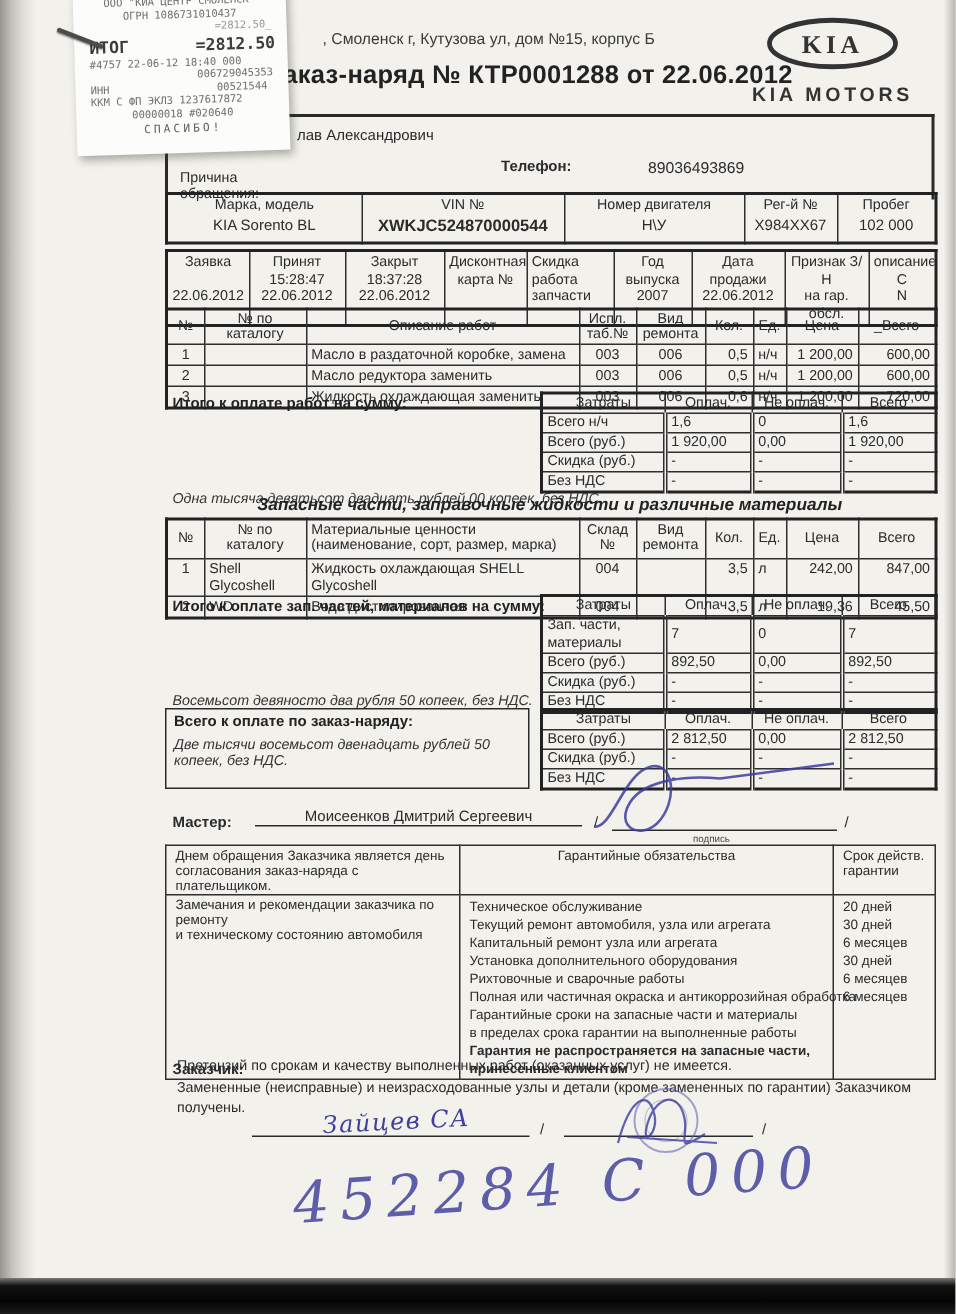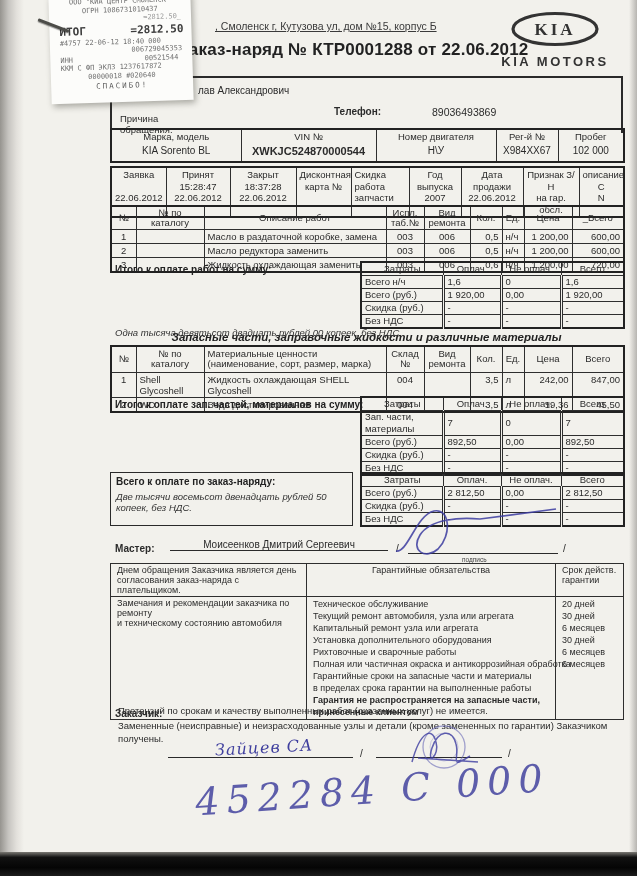--- a/index.html
+++ b/index.html
@@ -11,21 +11,21 @@
 
   
   .edge-left { left:0; top:0; width:24px; height:100%;
     background:linear-gradient(90deg,#96948f 0,#c6c4c0 35%,#e3e1dc 70%,#f2f1ec 100%); }
   .edge-right { right:0; top:0; width:8px; height:100%;
     background:linear-gradient(270deg,#b7b5b1 0,#e7e5e0 80%,#f2f1ec 100%); }
   .bottom-bar { left:0; top:852px; width:637px; height:24px;
     background:linear-gradient(#7a7873 0,#111 22%,#050505 65%,#1c1c1c 100%); }
 
   
-  .address { left:215px; top:20px; font-size:10.5px; color:#3a3a3a;text-decoration:underline; }
+  .address { left:215px; top:20px; font-size:10.5px; color:#3a3a3a; }
   .doc-title { left:178px; top:40px; font-size:17px; font-weight:bold; color:#222; letter-spacing:.2px; }
   .logo-wrap { left:500px; top:10px; width:110px; text-align:center; }
   .logo-motors { font-size:13px; font-weight:bold; letter-spacing:2.5px; color:#333; margin-top:2px; }
 
   
   .receipt { left:50px; top:-6px; width:142px; height:108px; background:#fcfcfa;
     transform:rotate(-1.8deg); box-shadow:2px 3px 6px rgba(60,60,50,.4);
     font-family:"DejaVu Sans Mono", monospace; color:#6f6f6f; z-index:5; padding-top:3px; }
   .r-line { font-size:7px; line-height:8.5px; }
   .r-c { text-align:center; }
@@ -378,20 +378,21 @@
       <td class="cell-num"></td>
           <td class="cell-amt">3,5</td>
       <td>л</td>
           <td class="cell-amt">19,36</td>
       <td class="cell-amt">45,50</td>
     </tr>
   </tbody>
     </table>
 
   <div class="abs total-label" style="left:115px; top:399px;">Итого к оплате зап. частей, материалов на сумму:</div>
+  <div class="abs total-words" style="left:115px; top:414px;">Восемьсот девяносто два рубля 50 копеек, без НДС.</div>
 
   <table class="abs sum" style="left:360px; top:396px;">
     <colgroup>
         <col style="width:82px">
         <col style="width:58px">
         <col style="width:60px">
         <col style="width:63px">
       </colgroup>
     <tbody>
         <tr>

